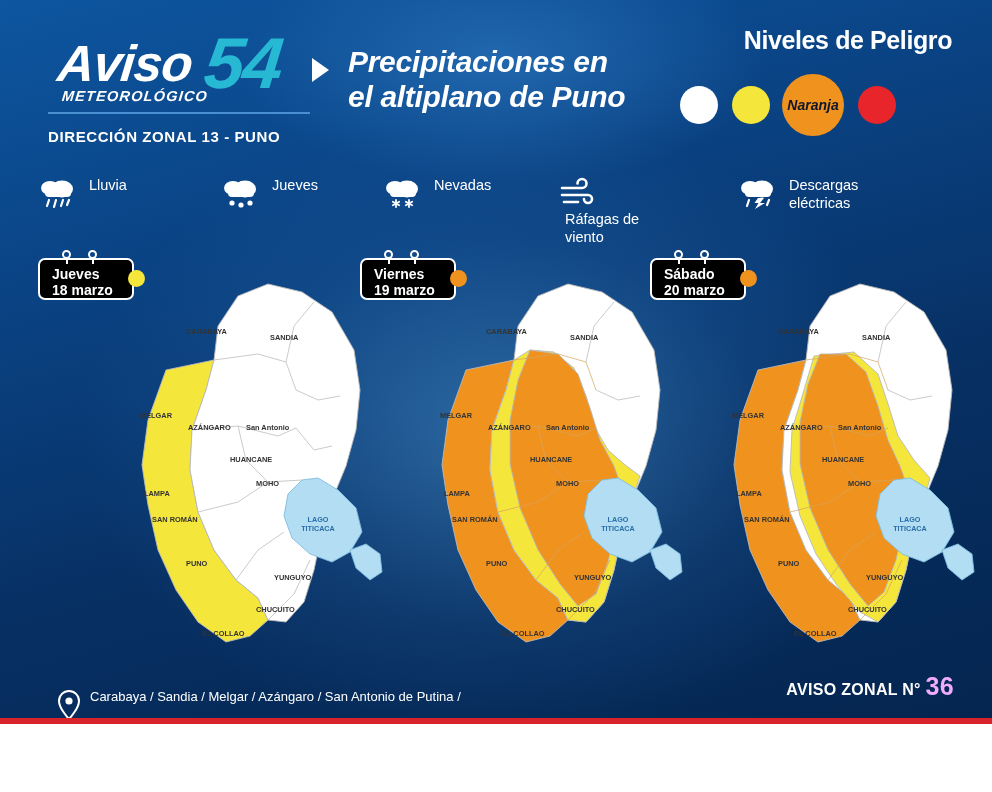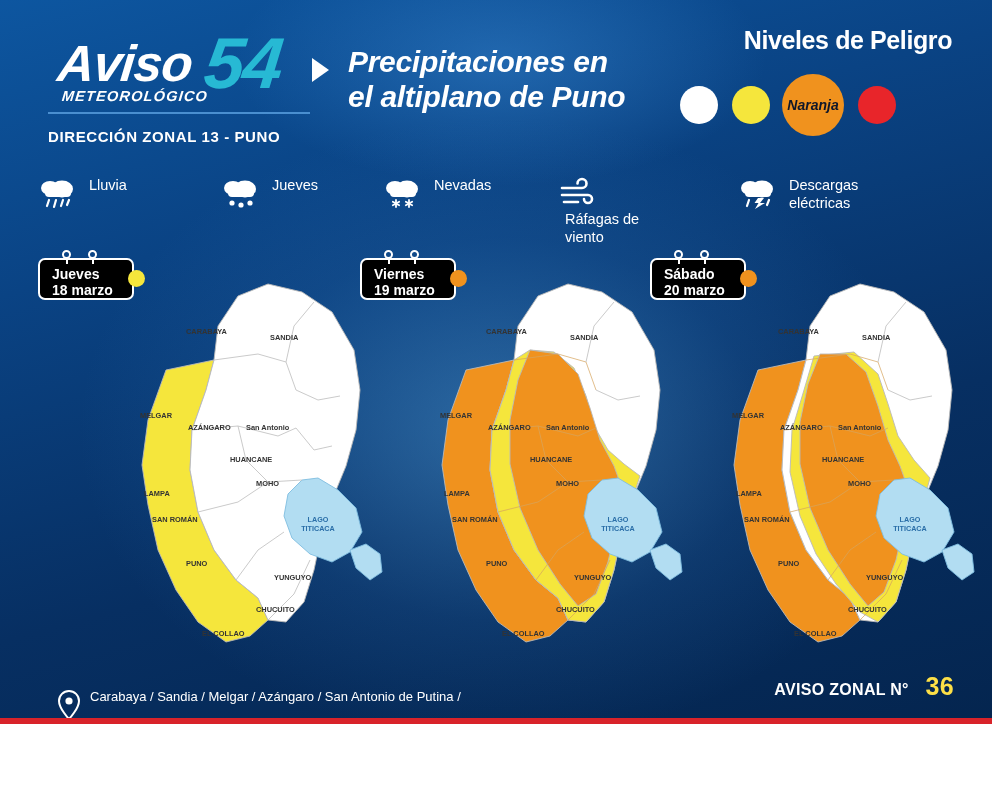--- a/index.html
+++ b/index.html
@@ -106,21 +106,21 @@
   
   .footnote { position:absolute; left:56px; top:688px; width:620px; }
   .footnote-txt { color:#ffffff; font-size:13px; line-height:1.35; margin-left:34px; }
   .pin-icon {
     position:absolute; left:0; top:2px; width:26px; height:30px;
   }
   .avisozonal {
     position:absolute; right:38px; top:672px;
     color:#ffffff; font-size:16px; font-weight:bold; letter-spacing:0.3px;
   }
-  .avisozonal b { color:#fde047; font-size:25px; font-weight:bold;margin-left:12px; }
+  .avisozonal b { color:#f0abfc; font-size:25px; font-weight:bold; }
 
   .redline { position:absolute; left:0; top:718px; width:992px; height:6px; background:#d8232a; }
   .footer { position:absolute; left:0; top:724px; width:992px; height:68px; background:#ffffff; }
 </style>
 </head>
 <body>
 
 <div class="page">
 
   <div class="bg2"></div>

